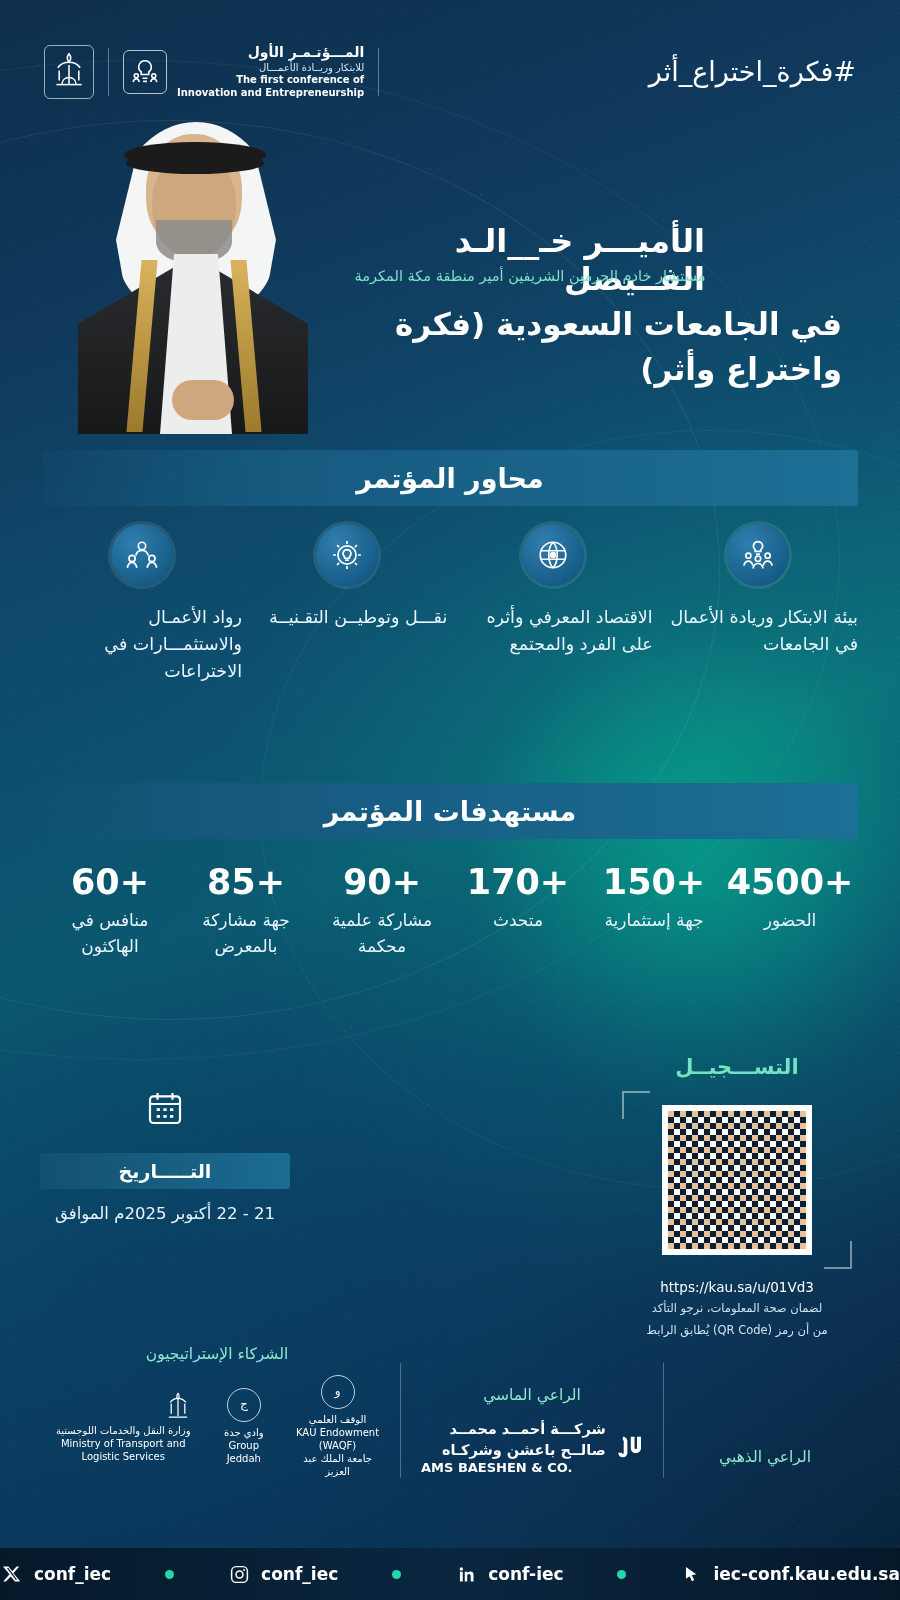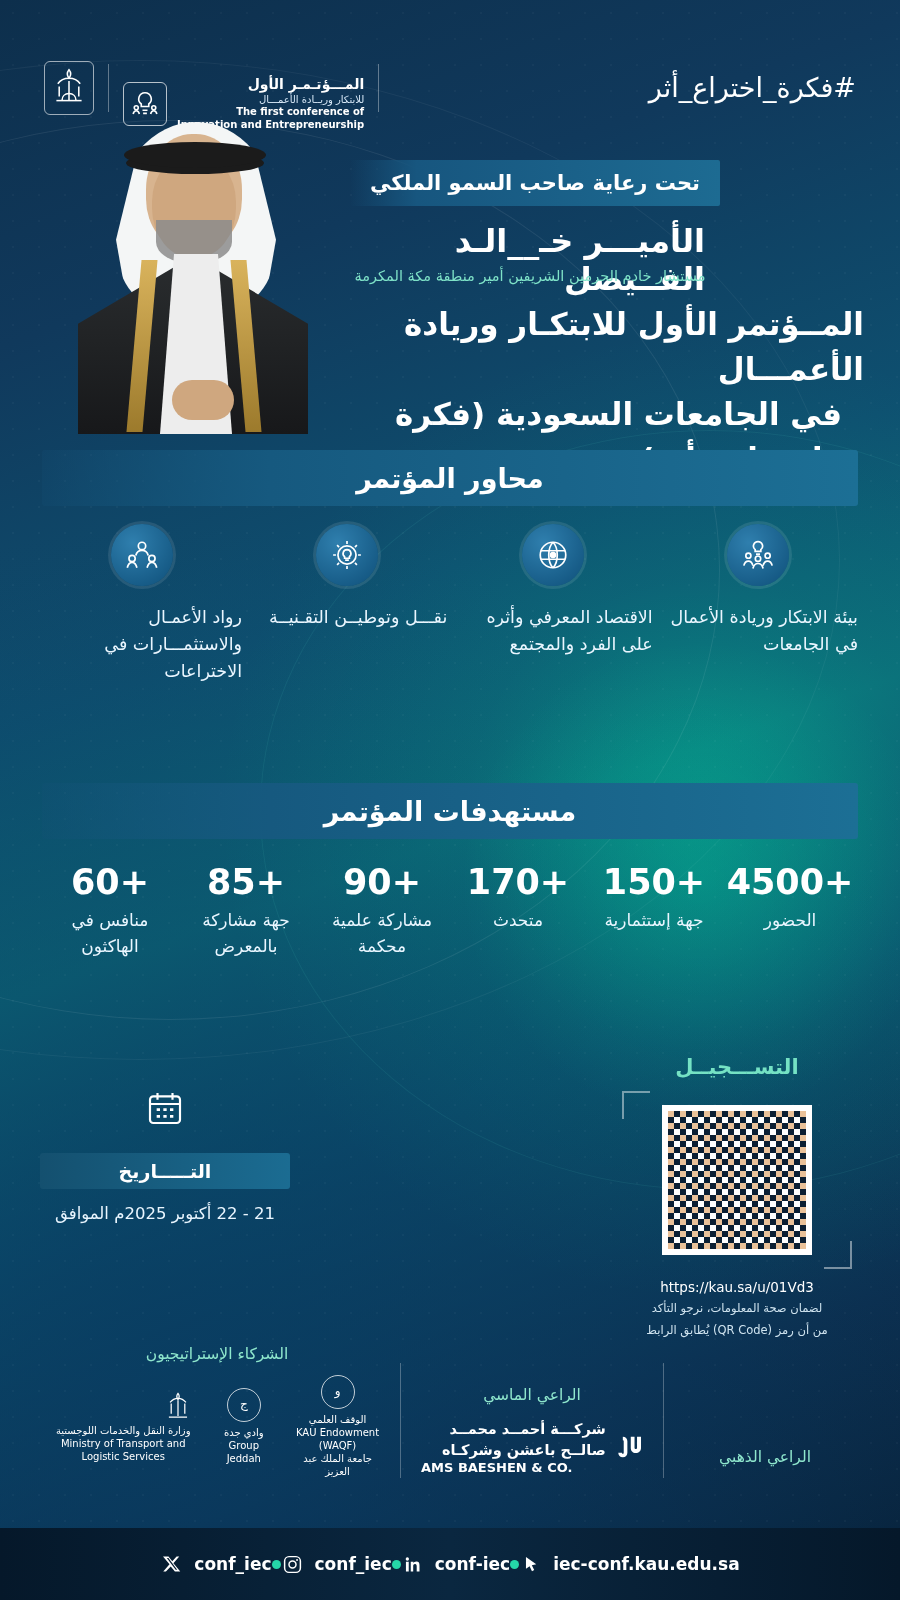--- a/index.html
+++ b/index.html
@@ -57,21 +57,21 @@
     position: relative;
   }
   .rdi-mark::after{
     content:""; position:absolute; width:7px;height:7px;background:#fff;border-radius:50%;
     right:-4px; bottom:-4px;
   }
   .rdi-text { text-align: right; line-height: 1.25; }
   .rdi-ar { font-size: 11.5px; color: #eaf4ff; }
   .rdi-en { font-size: 9.5px; color: #cfe3f5; letter-spacing: .4px; }
   .divider-v { width: 1px; height: 48px; background: rgba(255,255,255,0.35); }
-  .conf-logo { display: flex; align-items: center; gap: 10px; margin-top: 32px; }
+  .conf-logo { display: flex; align-items: center; gap: 10px; }
   .conf-txt { text-align: right; line-height: 1.25; }
   .conf-ar1 { font-size: 14px; font-weight: 700; letter-spacing: 1px; }
   .conf-ar2 { font-size: 10px; letter-spacing: 2px; color: #d7e8f7; }
   .conf-en { font-size: 10px; font-weight: 700; color: #ffffff; direction: ltr; }
   .conf-mark {
     width: 44px; height: 44px; border-radius: 6px;
     border: 1.5px solid rgba(255,255,255,.7);
     display:flex;align-items:center;justify-content:center;
   }
   .kau-mark {
@@ -246,23 +246,23 @@
   .lg-ams .ar { font-size: 14.5px; font-weight: 700; line-height:1.4; }
   .lg-ams .en { font-size: 13px; font-weight: 700; direction: ltr; }
   .lg-mini { font-size: 10px; line-height: 1.3; max-width: 92px; }
   .circ {
     width: 34px;height:34px;border-radius:50%;border:1.5px solid rgba(255,255,255,.75);
     display:flex;align-items:center;justify-content:center;margin:0 auto 4px;font-size:12px;
   }
 
   
   .social {
-    position: absolute; left: 0; right: 0; bottom: 0; height: 72px;
+    position: absolute; left: 0; right: 0; bottom: 0; height: 52px;
     background: linear-gradient(90deg,#05182a 0%, #0a2740 50%, #05182a 100%);
-    display: flex; align-items: center; justify-content: center;
+    display: flex; align-items: center; justify-content: space-between;
     direction: ltr;
   }
   .soc { display: flex; align-items: center; gap: 10px; font-size: 17px; font-weight: 700; color: #ffffff; }
   .soc-ic {
     width: 24px; height: 24px; display:flex;align-items:center;justify-content:center;
     color:#ffffff;
   }
   .soc-dot { width: 9px; height: 9px; border-radius:50%; background:#25d6a8; }
   svg { display:block; }
 </style>
@@ -322,26 +322,24 @@
     <div class="p-face"></div>
     <div class="p-beard"></div>
     <div class="p-agal"></div>
     <div class="p-bisht"></div>
     <div class="p-thobe"></div>
     <div class="p-trim-r"></div>
     <div class="p-trim-l"></div>
     <div class="p-hand"></div>
   </div>
 
-  <div class="patron-band">تحت رعاية صاحب السمو الملكي</div>
   <div class="prince-name">الأميـــر خـ__الـد الفــيصل</div>
   <div class="prince-sub">مستشار خادم الحرمين الشريفين أمير منطقة مكة المكرمة</div>
 
   <div class="main-title">
-    <span>المــؤتمر الأول للابتكـار وريادة الأعمـــال</span>
     <span class="l2">في الجامعات السعودية (فكرة واختراع وأثر)</span>
   </div>
 
   <div class="bar bar-axes">محاور المؤتمر</div>
 
   <div class="axes">
 
     <div class="axis">
       <div class="axis-ic">
         <svg width="34" height="34" viewBox="0 0 24 24" fill="none" stroke="#fff" stroke-width="1.2">

